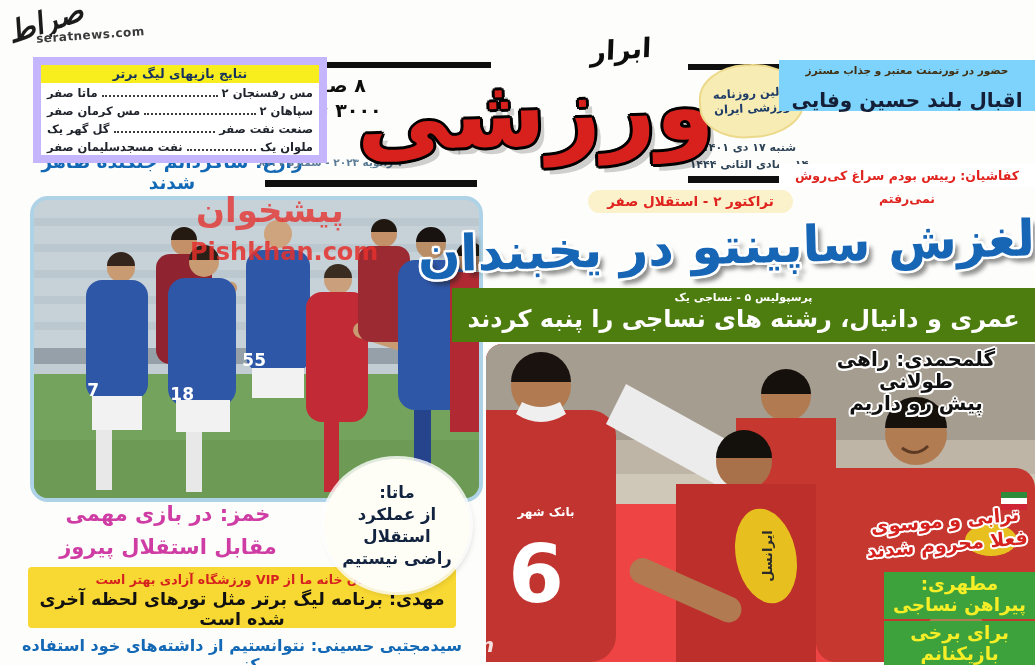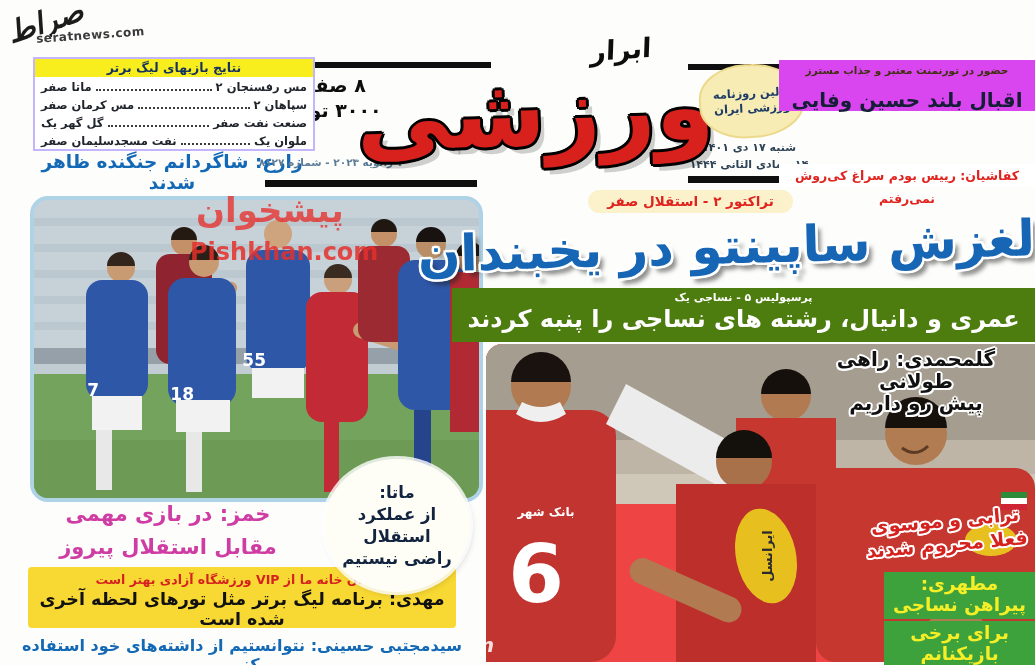--- a/index.html
+++ b/index.html
@@ -9,21 +9,21 @@
   .ltr{direction:ltr;}
   
   .ow{text-shadow:2px 0 0 #fff,-2px 0 0 #fff,0 2px 0 #fff,0 -2px 0 #fff,
       1.5px 1.5px 0 #fff,-1.5px 1.5px 0 #fff,1.5px -1.5px 0 #fff,-1.5px -1.5px 0 #fff;}
   
   .serat-logo{left:6px;top:4px;font-size:30px;font-weight:900;font-style:italic;color:#1c1c1c;
       transform:rotate(-18deg);}
   .serat-site{left:36px;top:28px;font-size:12px;font-weight:700;color:#3a3a3a;letter-spacing:.5px;
       transform:rotate(-4deg);text-shadow:1px 1px 0 #fff,-1px -1px 0 #fff;}
   
-  .results{left:33px;top:57px;width:278px;border:2px solid #c4b5fd;background:#fff;z-index:3;}
+  .results{left:33px;top:57px;width:278px;border:8px solid #c4b5fd;background:#fff;z-index:3;}
   .results-title{background:#f8ee1e;color:#15315e;font-weight:900;font-size:12.5px;text-align:center;
       padding:1px 0 2px;}
   .rrow{display:flex;align-items:flex-end;font-size:11.5px;font-weight:700;color:#20242c;
       padding:1px 6px;height:16px;}
   .rrow .dots{flex:1;border-bottom:2px dotted #3c3c3c;margin:0 4px 3px;}
   .zare{left:30px;top:151px;width:284px;text-align:center;font-size:18.5px;font-weight:900;color:#1369b5;}
   
   .rule{background:#0f0f0f;z-index:1;}
   
   .pages{left:263px;top:73px;width:130px;text-align:center;font-size:19px;font-weight:900;color:#0d0d0d;line-height:25px;}
@@ -33,21 +33,21 @@
       transform:rotate(-4deg) skewX(-6deg);}
   .varzeshi{left:404px;top:46px;width:310px;text-align:center;font-size:95px;font-weight:900;color:#d8211c;
       line-height:130px;transform:rotate(-2deg);
       text-shadow:3px 0 #000,-3px 0 #000,0 3px #000,0 -3px #000,2px 2px #000,-2px 2px #000,2px -2px #000,-2px -2px #000,6px 7px 0 rgba(0,0,0,.18);}
   .datesfa{left:686px;top:139px;width:126px;text-align:center;font-size:11px;font-weight:700;color:#2e4356;line-height:17px;}
   .starburst{left:699px;top:64px;width:102px;height:70px;background:#f6ecb4;border:2px solid #ecd98c;
       border-radius:48% 55% 52% 47%;transform:rotate(-3deg);z-index:2;
       display:flex;flex-direction:column;justify-content:center;text-align:center;
       font-size:11.5px;font-weight:900;color:#1d3b66;line-height:15px;}
   
-  .boxy{left:779px;top:60px;width:256px;height:51px;background:#d946ef;text-align:center;z-index:2;}
+  .boxy{left:779px;top:60px;width:256px;height:51px;background:#7dd3fc;text-align:center;z-index:2;}
   .boxy .small{font-size:10.5px;font-weight:700;color:#403012;margin-top:4px;}
   .boxy .big{font-size:20px;font-weight:900;color:#141e36;margin-top:12px;}
   .boxb{left:779px;top:113px;width:256px;height:49px;background:#5fb9e6;text-align:center;z-index:2;
       display:flex;flex-direction:column;justify-content:center;}
   .boxb div{font-size:16px;font-weight:900;color:#fff;line-height:21px;
       text-shadow:1.5px 0 #1c4a74,-1.5px 0 #1c4a74,0 1.5px #1c4a74,0 -1.5px #1c4a74,1px 1px #1c4a74,-1px -1px #1c4a74;}
   .boxk{left:779px;top:164px;width:256px;height:23px;background:#fff;text-align:center;
       font-size:12.5px;font-weight:900;color:#e0231e;line-height:23px;z-index:2;}
   
   .photoL{left:30px;top:196px;width:453px;height:306px;border:4px solid #aed3e6;border-radius:18px;

